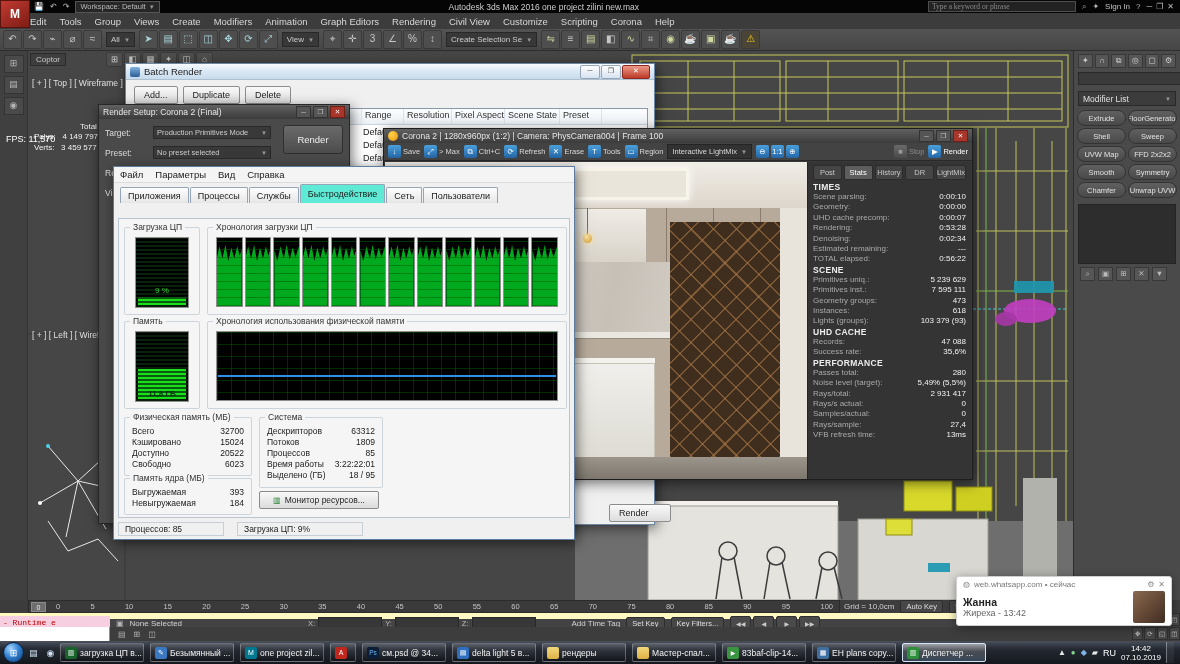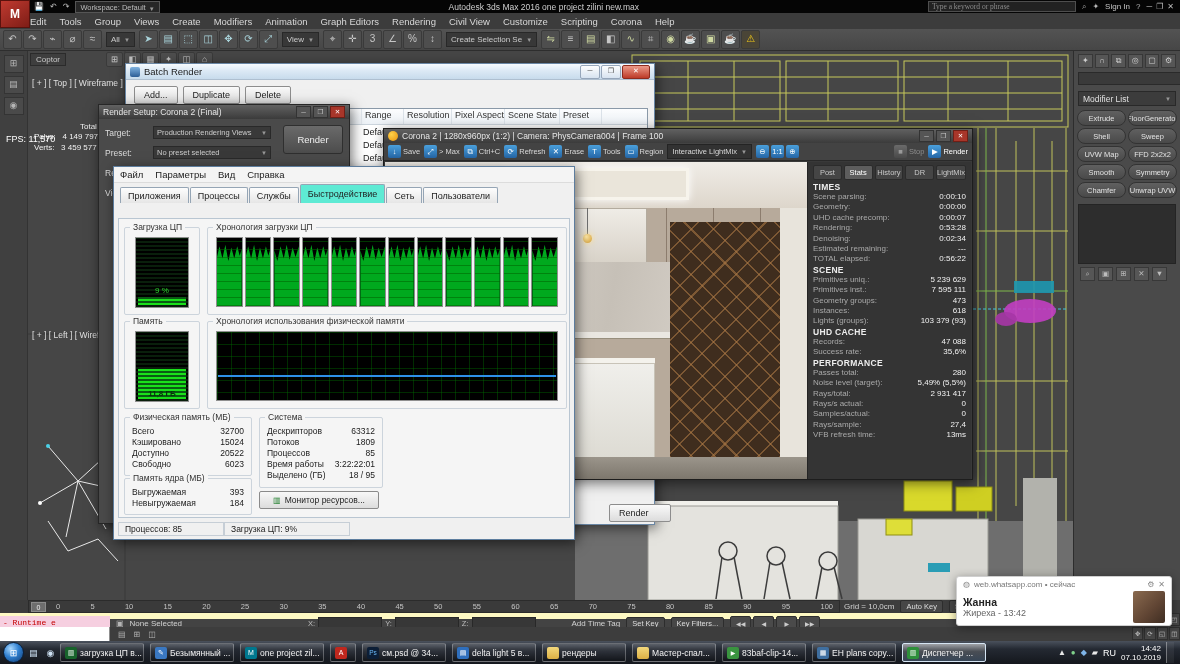--- a/index.html
+++ b/index.html
@@ -4,21 +4,21 @@
 <style>
   html,body{margin:0;padding:0}
   body{width:1180px;height:664px;overflow:hidden;background:#3c3c3c;font-family:"Liberation Sans",sans-serif}
   #root{position:relative;width:1180px;height:664px;overflow:hidden;background:#3c3c3c;font-size:10px;color:#ddd}
   .abs{position:absolute}
 
   
   .logo{left:0;top:0;width:28px;height:26px;z-index:6;background:linear-gradient(145deg,#c03a30,#7e1d16);color:#fff;font-weight:bold;font-size:12px;display:flex;align-items:center;justify-content:center;border:1px solid #5a120d}
   .titlebar{left:0;top:0;width:1180px;height:13px;background:#050505;display:flex;align-items:center;gap:6px;padding:0 6px 0 34px;z-index:5;box-sizing:border-box}
   .tb-ico{font-size:8px;color:#b9b9b9;line-height:12px}
-  .workspace{background:#262626;border:1px solid #555;height:10px;padding:0 4px;font-size:7.5px;color:#bbb;display:flex;align-items:flex-end;gap:3px}
+  .workspace{background:#262626;border:1px solid #555;height:10px;padding:0 4px;font-size:7.5px;color:#bbb;display:flex;align-items:center;gap:3px}
   .title-text{margin:0 auto;font-size:8.5px;color:#cfcfcf;white-space:nowrap}
   .search{background:#222;border:1px solid #4e4e4e;height:9px;width:140px;font-size:7.5px;color:#bbb;padding:0 3px;font-family:Liberation Serif, serif}
   .search::placeholder{color:#8b8b8b}
   .signin{font-size:8px;color:#c5c5c5;white-space:nowrap}
   .winctl{display:flex;gap:4px}
   .winctl span{font-size:8px;color:#bdbdbd}
 
   .menubar{left:30px;top:13px;width:1146px;height:16px;display:flex;align-items:center;gap:13px;font-size:9.5px;color:#d8d8d8;z-index:5;white-space:nowrap}
   .menubar span{cursor:default}
 
@@ -153,21 +153,21 @@
   .core i{position:absolute;inset:0;background:rgba(0,225,40,.75);clip-path:polygon(0 28%,10% 12%,22% 30%,34% 10%,46% 34%,58% 14%,70% 30%,82% 12%,92% 26%,100% 16%,100% 100%,0 100%)}
   .core:nth-child(3n) i{clip-path:polygon(0 18%,12% 34%,25% 12%,38% 30%,50% 10%,62% 32%,74% 14%,86% 28%,100% 12%,100% 100%,0 100%)}
   .core b{position:absolute;inset:0;background:repeating-linear-gradient(to top,rgba(0,100,0,.55) 0 1px,rgba(0,0,0,0) 1px 8px)}
   .mpanel{position:absolute;left:8px;right:8px;top:9px;bottom:7px;background:#000;border:1px solid #8f8f8f}
   .mpanel::before{content:"";position:absolute;inset:0;background:repeating-linear-gradient(to right,rgba(0,110,0,.4) 0 1px,rgba(0,0,0,0) 1px 14px),repeating-linear-gradient(to bottom,rgba(0,110,0,.4) 0 1px,rgba(0,0,0,0) 1px 12px)}
   .mline{position:absolute;left:1px;right:1px;bottom:34%;height:2px;background:#2e8fe8}
   .grows{position:absolute;left:7px;right:7px;top:8px}
   .grow{display:flex;justify-content:space-between;font-size:8.5px;line-height:11px;color:#1a1a1a}
   .tm-btn{position:absolute;left:140px;top:272px;width:118px;height:16px;display:flex;align-items:center;justify-content:center;gap:4px;background:linear-gradient(#f8f8f8,#dcdcdc);border:1px solid #8a8a8a;border-radius:2px;font-size:8.5px;color:#222}
   .tmb-ico{color:#1d7d2a;font-size:8px}
-  .tm-status{position:absolute;left:4px;right:4px;bottom:3px;height:14px;display:flex;gap:0}
+  .tm-status{position:absolute;left:4px;right:4px;bottom:3px;height:14px;display:flex;gap:13px}
   .tm-sfield{border:1px solid #c6ced6;background:#f0f0f0;font-size:8.5px;color:#222;display:flex;align-items:center;padding:0 6px;white-space:nowrap}
   .tm-sfield:nth-child(1){width:92px}.tm-sfield:nth-child(2){width:112px}.tm-sfield:nth-child(3){flex:1}
 
   
   .timeline{left:28px;top:600px;width:812px;height:13px;background:#3a3a3a;border:1px solid #2b2b2b;display:flex;align-items:center;z-index:3;box-sizing:border-box}
   .tl-marker{width:15px;height:10px;background:#6e6e6e;border:1px solid #8b8b8b;font-size:7px;color:#f0f0f0;text-align:center;line-height:9px;margin:0 4px 0 2px;box-sizing:border-box}
   .tl-nums{flex:1;display:flex;justify-content:space-between;padding:0 6px;font-size:7.5px;color:#c4c4c4}
   .tl-right{left:840px;top:600px;width:340px;height:13px;display:flex;align-items:center;gap:6px;padding:0 4px;font-size:8px;color:#cfcfcf;z-index:3;box-sizing:border-box;background:#3d3d3d}
   .skey{height:11px;padding:0 5px;background:#474747;border:1px solid #2d2d2d;border-radius:2px;color:#ddd;font-size:7.5px;display:flex;align-items:center;white-space:nowrap}
   .statusrow1{left:0;top:613px;width:1180px;height:14px;background:#434343;border-top:6px solid #fef9c3;display:flex;align-items:center;gap:6px;z-index:3;box-sizing:border-box}
@@ -199,21 +199,21 @@
   .tico[data-icon="photoshop"]{background:#0c1e36;color:#6ab8f5;font-size:6.5px}
   .tico[data-icon="document"]{background:#2f6fbd}
   .tico[data-icon="folder"]{background:linear-gradient(#f3d87c,#dcb044)}
   .tico[data-icon="media"]{background:#3a9440;font-size:6px}
   .tico[data-icon="cad"]{background:#3f6fa0}
   .tico[data-icon="taskmgr"]{background:#2e8f3a}
   .tray{margin-left:auto;display:flex;align-items:center;gap:5px;padding:0 3px;color:#eaeaea}
   .tray .ti{font-size:8px}
   .tray .ti.green{color:#7fd08a}.tray .ti.blue{color:#7fb4e8}.tray .ti.white{color:#e8e8e8}
   .lang{font-size:9px;color:#fff}
-  .clock{display:flex;flex-direction:column;align-items:flex-end;line-height:9px;font-size:8px;color:#fff}
+  .clock{display:flex;flex-direction:column;align-items:center;line-height:9px;font-size:8px;color:#fff}
   .showdesk{width:7px;height:21px;border-left:1px solid rgba(255,255,255,.35);background:rgba(255,255,255,.06)}
 
   
   .notif{left:956px;top:576px;width:216px;height:50px;background:#fff;border:1px solid #cfcfcf;border-radius:3px;box-shadow:0 2px 10px rgba(0,0,0,.4);z-index:60;color:#333;box-sizing:border-box}
   .notif-top{display:flex;align-items:center;gap:4px;padding:3px 6px 0;font-size:8px;color:#777}
   .notif-top .grow1{flex:1;white-space:nowrap;overflow:hidden}
   .nicon{font-size:8px;color:#888}
   .notif-body{display:flex;padding:2px 6px;gap:6px;align-items:center}
   .notif-texts{flex:1;min-width:0}
   .notif-title{font-size:10.5px;font-weight:bold;color:#222}
@@ -511,21 +511,21 @@
       <span>Render Setup: Corona 2 (Final)</span>
       <span class="maxbtns">
         <span class="mb">─</span>
         <span class="mb">❐</span>
         <span class="mb close">✕</span>
       </span>
     </div>
     <div class="rs-row">
       <span class="lbl">Target:</span>
       <span class="rs-drop">
-          <span>Production Rendering Views</span>
+          <span>Production Primitives Mode</span>
           <span class="arr">▼</span>
         </span>
     </div>
     <div class="rs-row">
       <span class="lbl">Preset:</span>
       <span class="rs-drop">
           <span>No preset selected</span>
           <span class="arr">▼</span>
         </span>
     </div>

